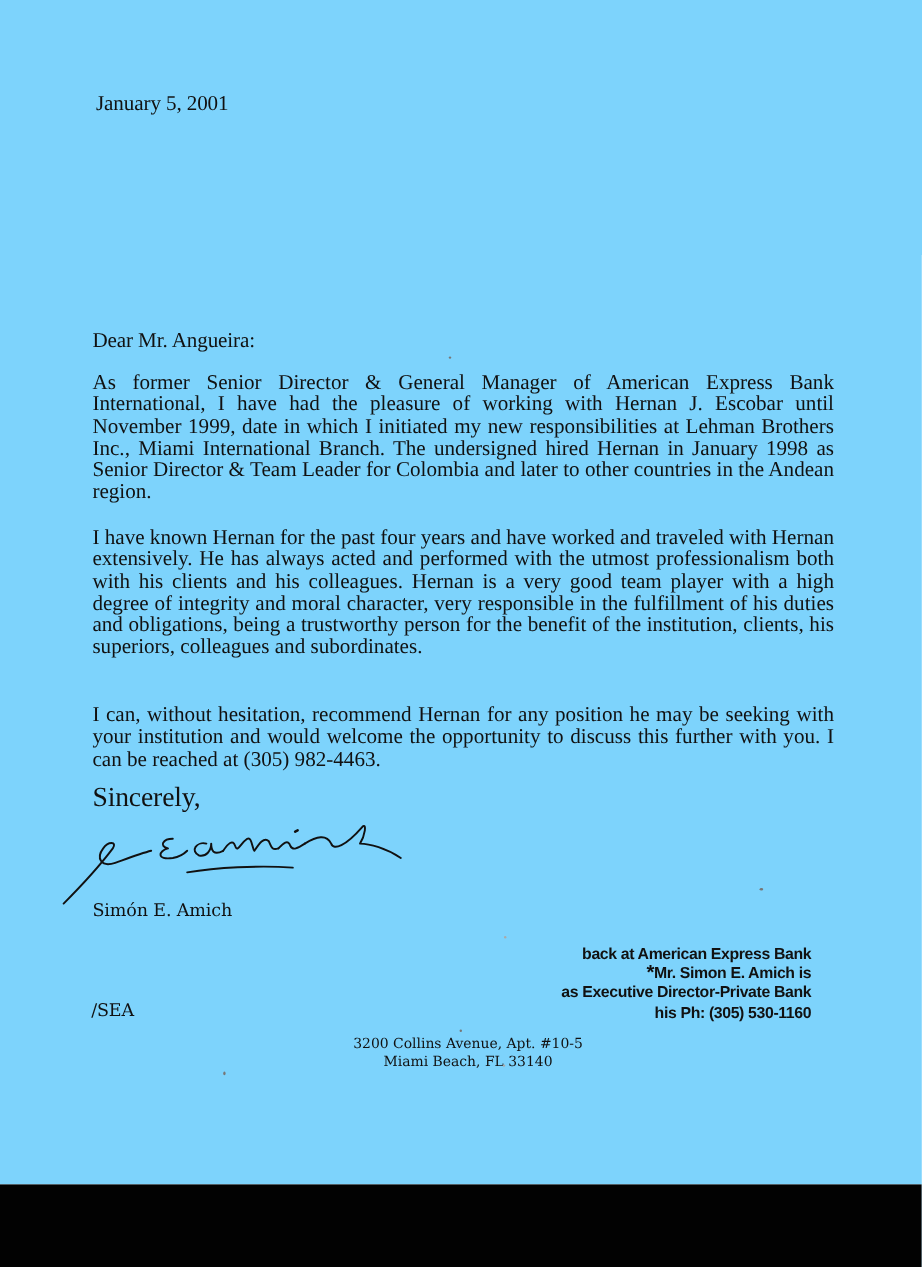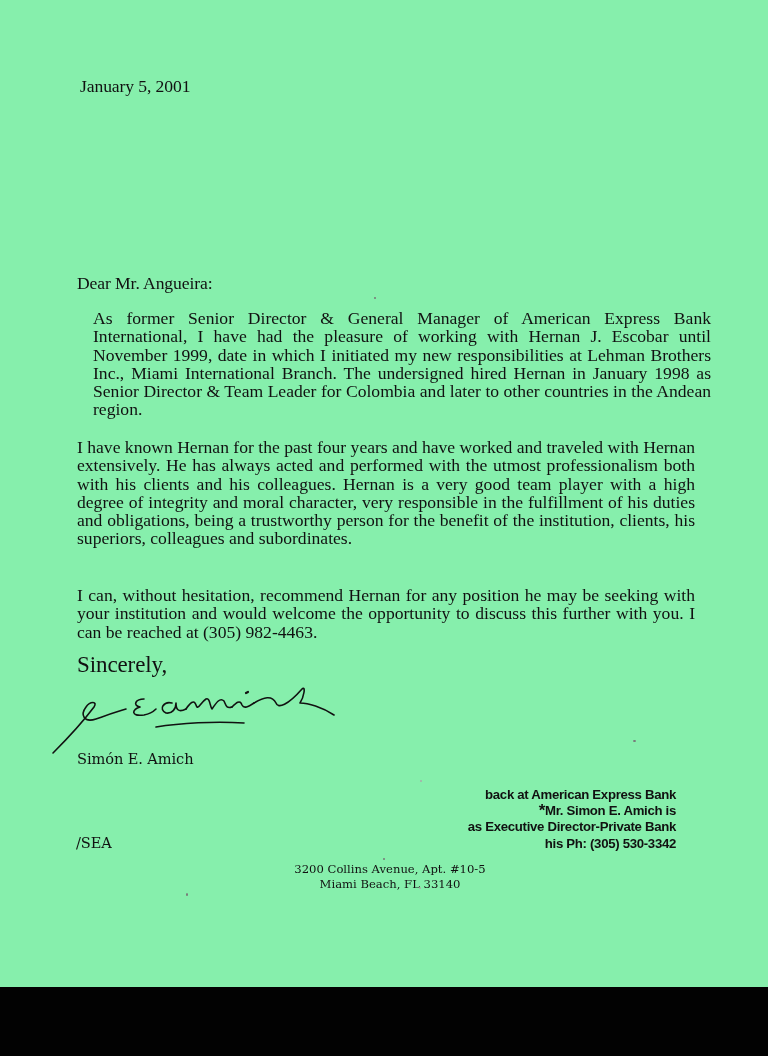--- a/index.html
+++ b/index.html
@@ -1,30 +1,30 @@
 <!DOCTYPE html>
 <html><head>
   <meta charset="utf-8">
   <style>
     html, body { margin: 0; padding: 0; }
     body {
       width: 768px; height: 1056px; position: relative; overflow: hidden;
       background: #ffffff; color: #111111;
       font-family: "DejaVu Serif", "Liberation Serif", serif;
     }
-    .page { position: absolute; left: 0; top: 0; width: 768px; height: 987px; background: #86efac; }
+    .page { position: absolute; left: 0; top: 0; width: 768px; height: 987px; background: #7dd3fc; }
     .txt { position: absolute; font-size: 15.2px; line-height: 18.2px; white-space: nowrap; letter-spacing: -0.1px; }
     .para { position: absolute; left: 77px; width: 618px; font-family: "Liberation Serif", "DejaVu Serif", serif;
             font-size: 17.6px; line-height: 18.3px; text-align: justify; text-align-last: left; }
     .date { left: 80px; top: 77px; }
     .addr { left: 77px; top: 146px; }
     .addr div { height: 18.5px; }
     .addr .indent { padding-left: 5px; }
     .salutation { left: 77px; top: 274px; font-family: "Liberation Serif", "DejaVu Serif", serif; font-size: 17.6px; }
-    .p1 { top: 309px; margin-left: 16px; }
+    .p1 { top: 309px; }
     .p2 { top: 438px; }
     .p3 { top: 586px; }
     .closing { left: 77px; top: 656px; font-family: "Liberation Serif", "DejaVu Serif", serif; font-size: 23px; }
     .signature { position: absolute; left: 50px; top: 683px; width: 300px; height: 75px; }
     .signer { left: 77px; top: 750px; }
     .initials { left: 76px; top: 822px; margin-top: 12px; }
     .note { position: absolute; left: 430px; top: 787px; width: 246px; text-align: right;
             font-family: "Liberation Sans", "DejaVu Sans", sans-serif; font-weight: bold;
             font-size: 13.2px; line-height: 16.2px; letter-spacing: -0.3px; }
     .note .star { font-size: 17px; vertical-align: -1px; }
@@ -71,21 +71,21 @@
   </div>
 
   <div class="txt signer" style="font-family:'DejaVu Serif',serif;font-size:14.6px;">Simón E. Amich</div>
 
   <div class="txt initials" style="font-family:'DejaVu Serif',serif;font-size:14.6px;">/SEA</div>
 
   <div class="note">
     <div>back at American Express Bank</div>
     <div><span class="star">*</span><span>Mr. Simon E. Amich is</span></div>
     <div>as Executive Director-Private Bank</div>
-    <div>his Ph: (305) 530-3342</div>
+    <div>his Ph: (305) 530-1160</div>
   </div>
 
   <div class="footer-addr">
     <div>3200 Collins Avenue, Apt. #10-5</div>
     <div>Miami Beach, FL 33140</div>
   </div>
 
   <div class="speck" style="left:374px;top:297px;width:2px;height:2px;"></div>
   <div class="speck" style="left:383px;top:858px;width:2px;height:2px;"></div>
   <div class="speck" style="left:186px;top:893px;width:2px;height:3px;"></div>

